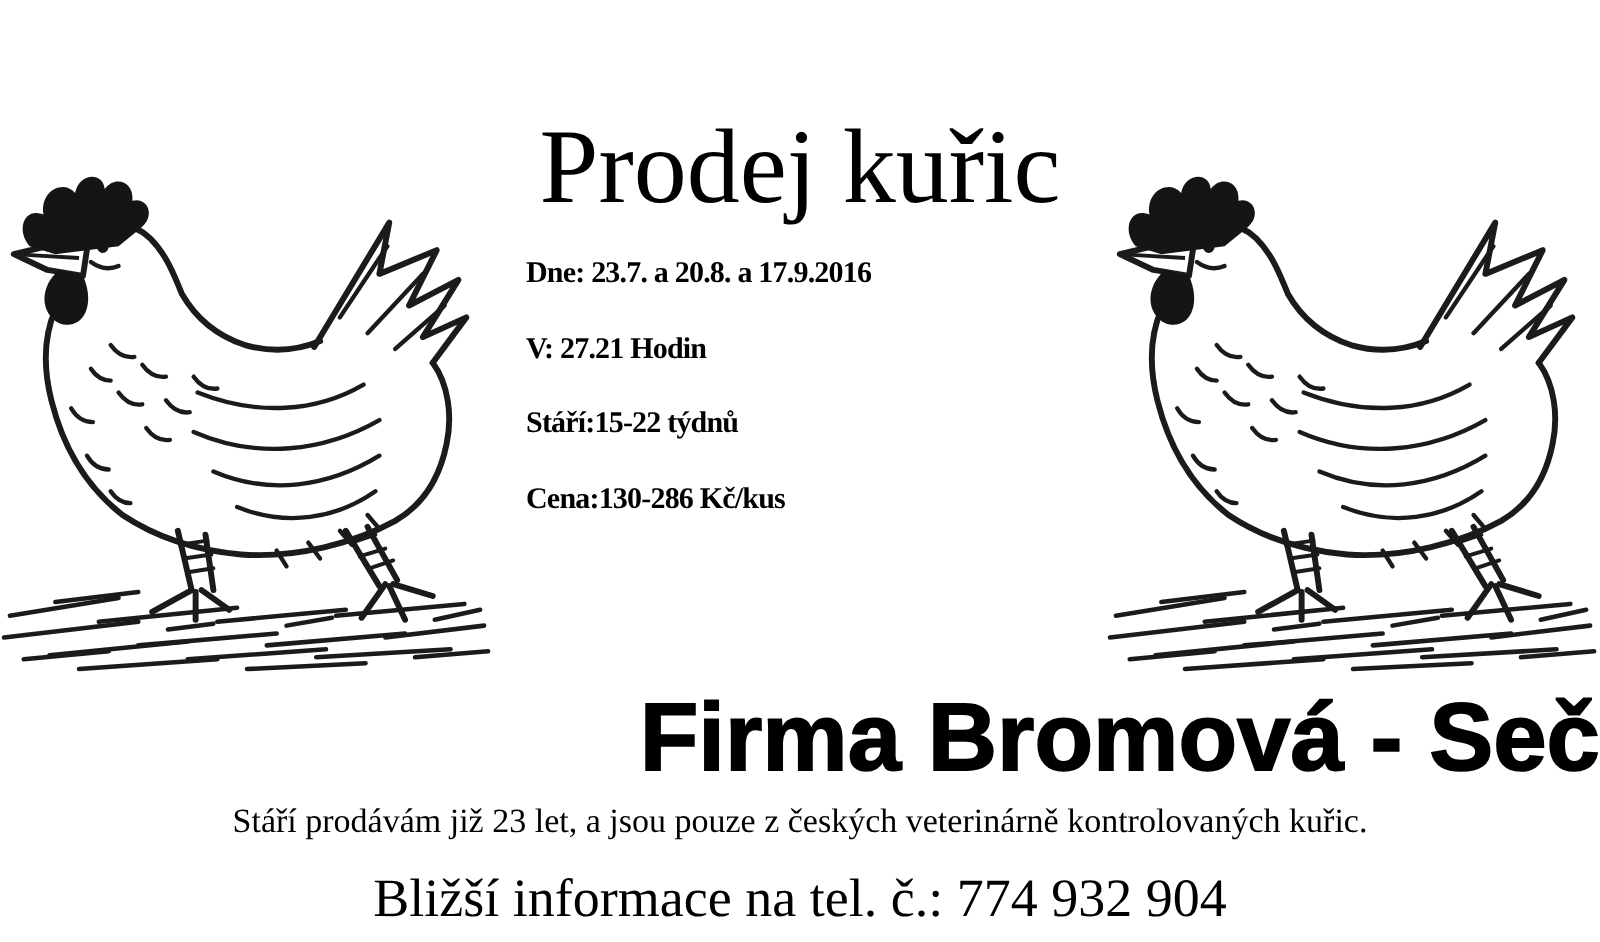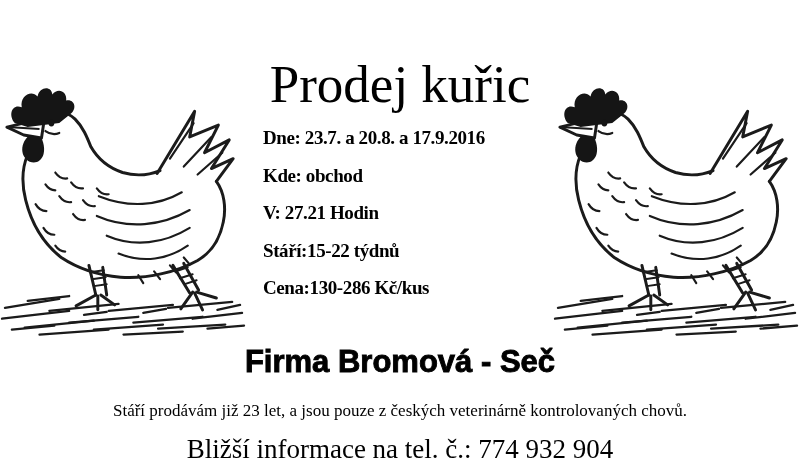--- a/index.html
+++ b/index.html
@@ -11,28 +11,28 @@
   .poster { position:relative; width:800px; height:471px; background:#ffffff; }
 
   .title {
     position:absolute; top:58px; left:0; width:100%;
     margin:0; text-align:center; font-size:53px; font-weight:400;
     line-height:1; font-family:"Liberation Serif", serif; white-space:nowrap;
   }
 
   .details {
     position:absolute; left:263px; top:119px;
-    font-size:19px; font-weight:700; font-family:"Liberation Serif", serif;
+    font-size:15px; font-weight:700; font-family:"Liberation Serif", serif;
   }
   .details .line { height:37.5px; line-height:37.5px; white-space:nowrap; letter-spacing:-0.4px; }
 
   .company {
     position:absolute; top:346px; left:0; width:100%;
-    text-align:center; font-family:"Liberation Sans", sans-serif;
-    font-weight:700; font-size:31px; line-height:1; white-space:nowrap;
+    text-align:right; font-family:"Liberation Sans", sans-serif;
+    font-weight:700; font-size:48px; line-height:1; white-space:nowrap;
     -webkit-text-stroke:0.9px #000;
   }
 
   .note {
     position:absolute; top:401px; left:0; width:100%; margin:0;
     text-align:center; font-size:17px; line-height:1.2; white-space:nowrap;
   }
   .note b { font-weight:400; }
 
   .contact {
@@ -152,25 +152,24 @@
   <div class="hen hen-right">
     <svg viewBox="0 0 250 262">
         <use href="#hen"></use>
       </svg>
   </div>
 
   <h1 class="title">Prodej kuřic</h1>
 
   <div class="details">
     <div class="line">Dne: 23.7. a 20.8. a 17.9.2016</div>
-    <div class="line">Kde: obchod</div>
     <div class="line">V: 27.21 Hodin</div>
     <div class="line">Stáří:15-22 týdnů</div>
     <div class="line">Cena:130-286 Kč/kus</div>
   </div>
 
   <div class="company">Firma Bromová - Seč</div>
 
-  <p class="note"><span>Stáří prodávám již </span><b>23</b><span> let, a jsou pouze z českých </span><b>veterinárně kontrolovaných</b><span> chovů.</span></p>
+  <p class="note"><span>Stáří prodávám již </span><b>23</b><span> let, a jsou pouze z českých </span><b>veterinárně kontrolovaných</b><span> kuřic.</span></p>
 
   <p class="contact">Bližší informace na tel. č.: 774 932 904</p>
 
 </div>
 
 </body></html>

